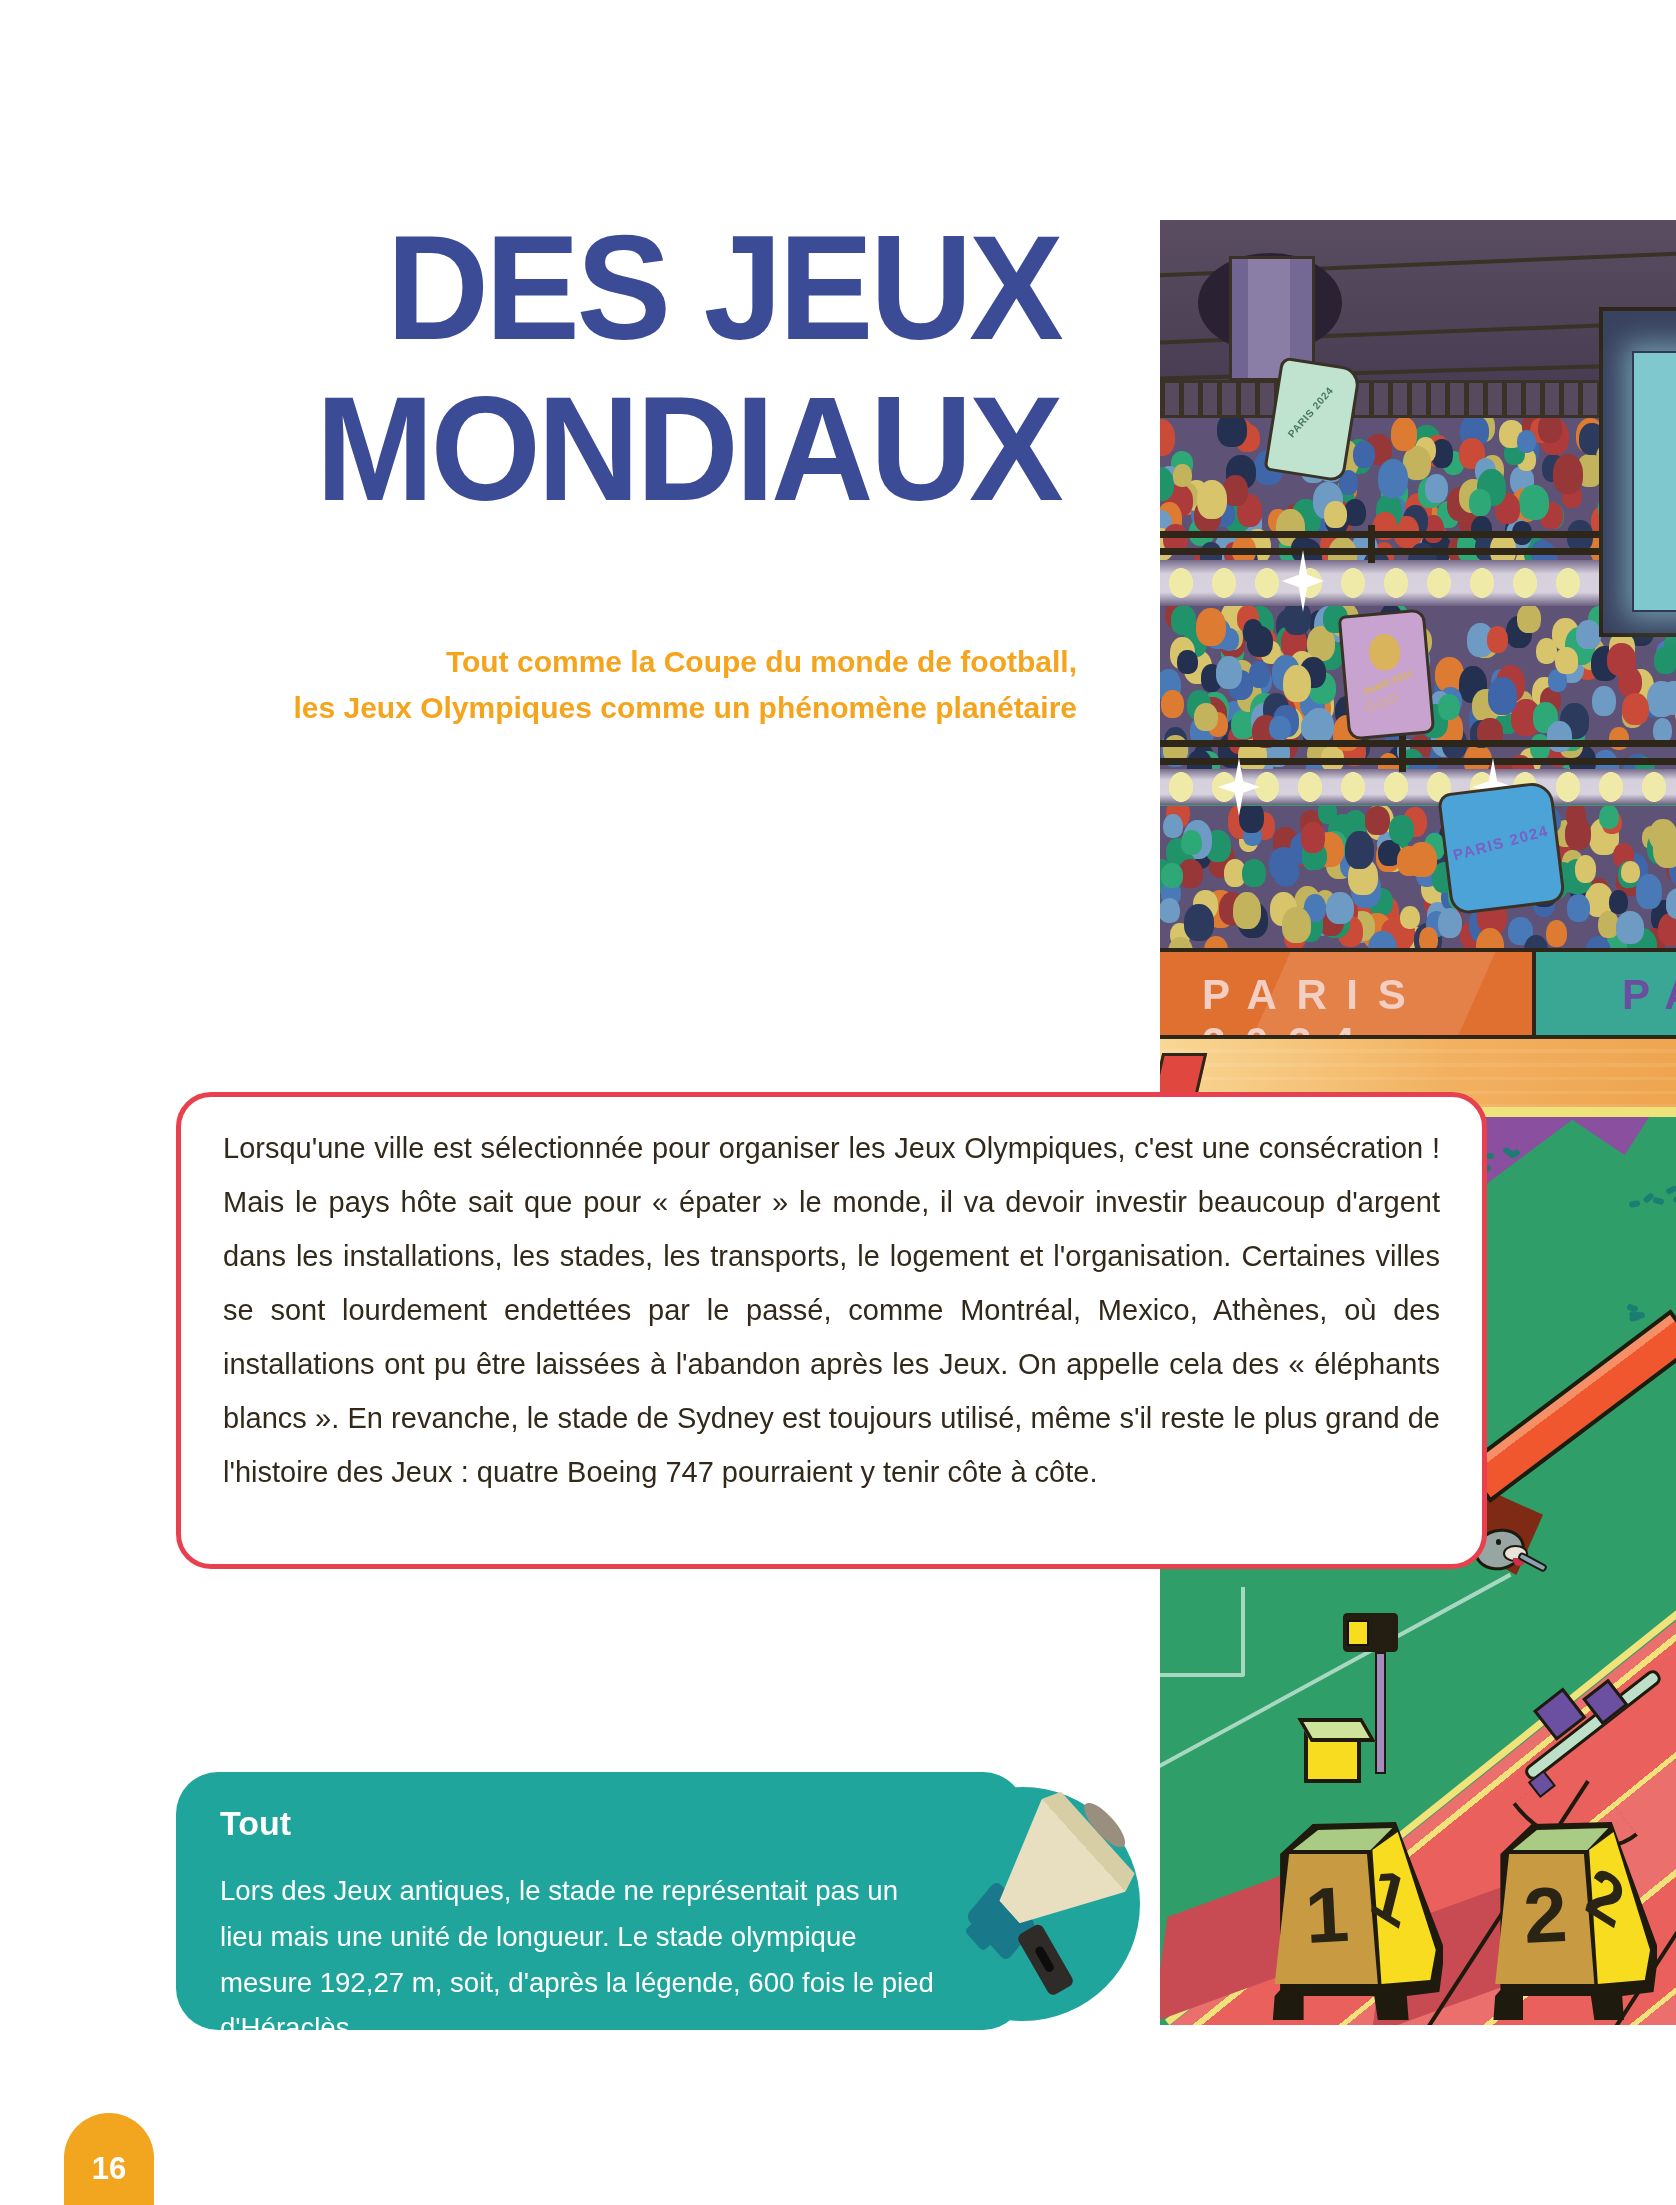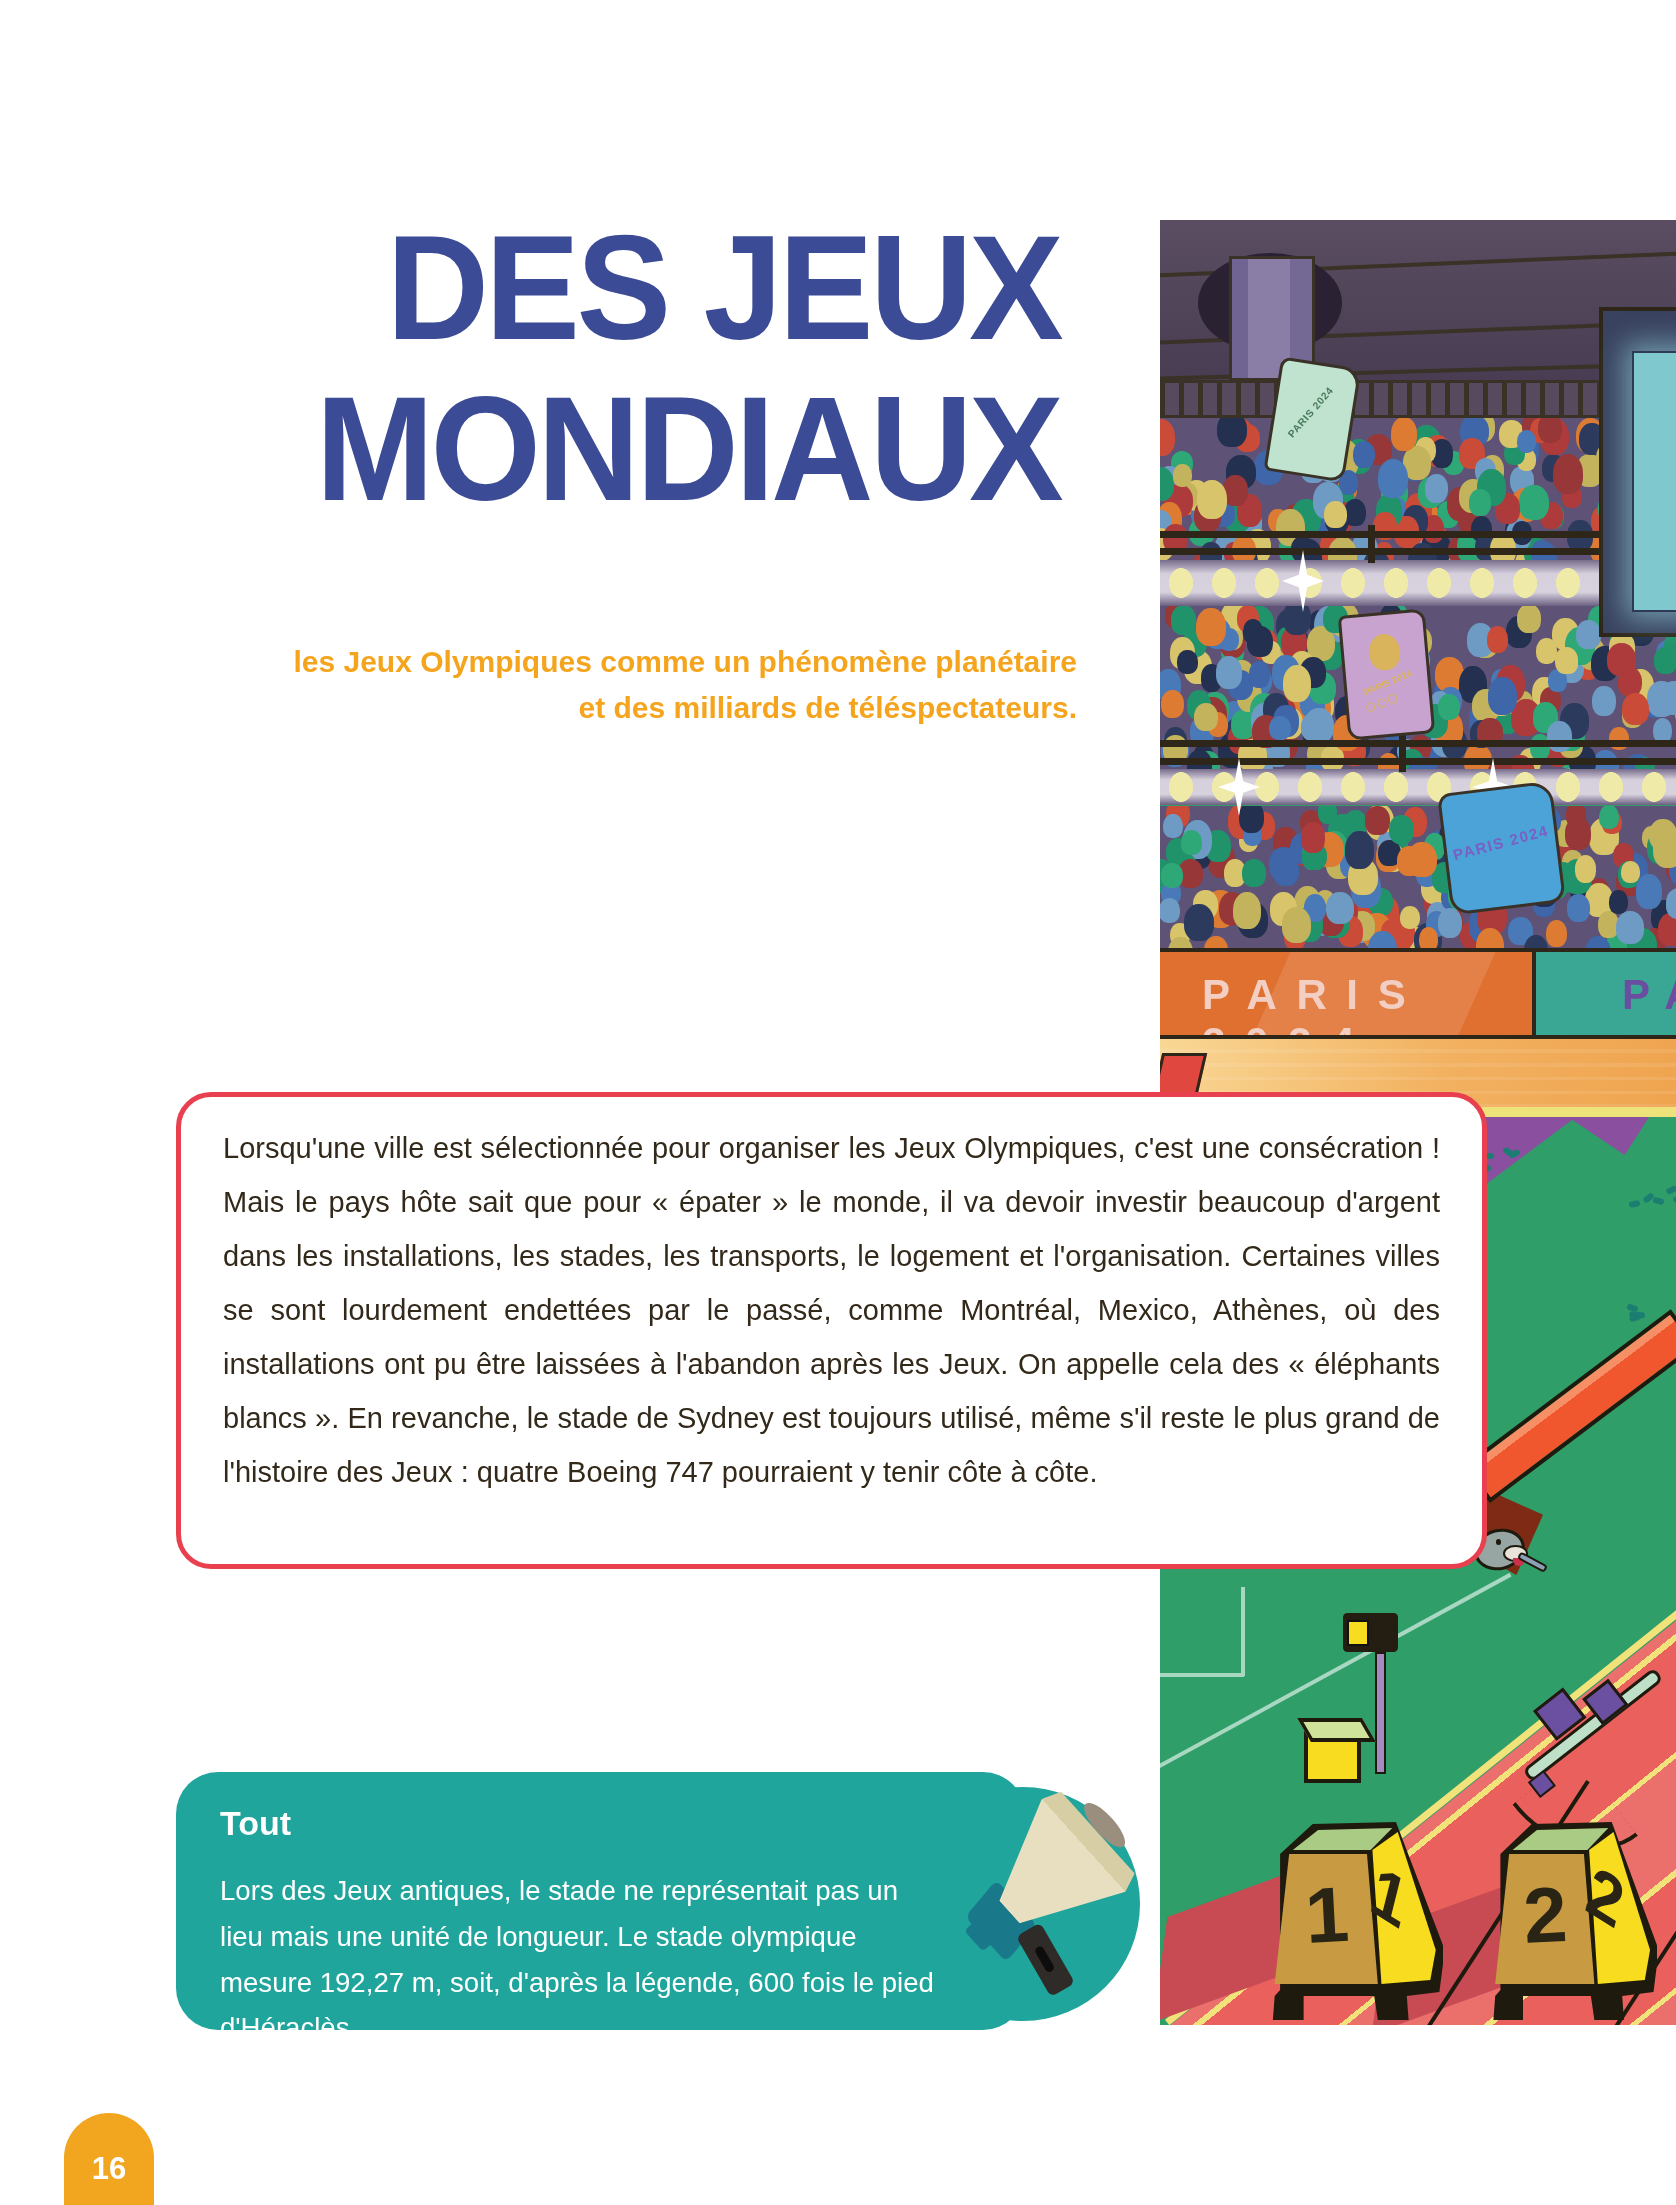--- a/index.html
+++ b/index.html
@@ -156,22 +156,22 @@
 <body>
 
 <div class="page">
 
   <div class="title">
     <div>DES JEUX</div>
     <div>MONDIAUX</div>
   </div>
 
   <div class="intro">
+    <div>Tout comme la Coupe du monde de football,</div>
     <div>les Jeux Olympiques comme un phénomène planétaire</div>
-    <div>et des milliards de téléspectateurs.</div>
   </div>
 
   <div class="illu">
     <div class="ceiling">
       <div class="cable" style="top:42px;transform:rotate(-2.4deg);"></div>
       <div class="cable" style="top:110px;transform:rotate(-2.2deg);"></div>
       <div class="cable" style="top:149px;transform:rotate(-1.6deg);"></div>
       <div class="oval"></div>
       <div class="pillar"></div>
     </div>

